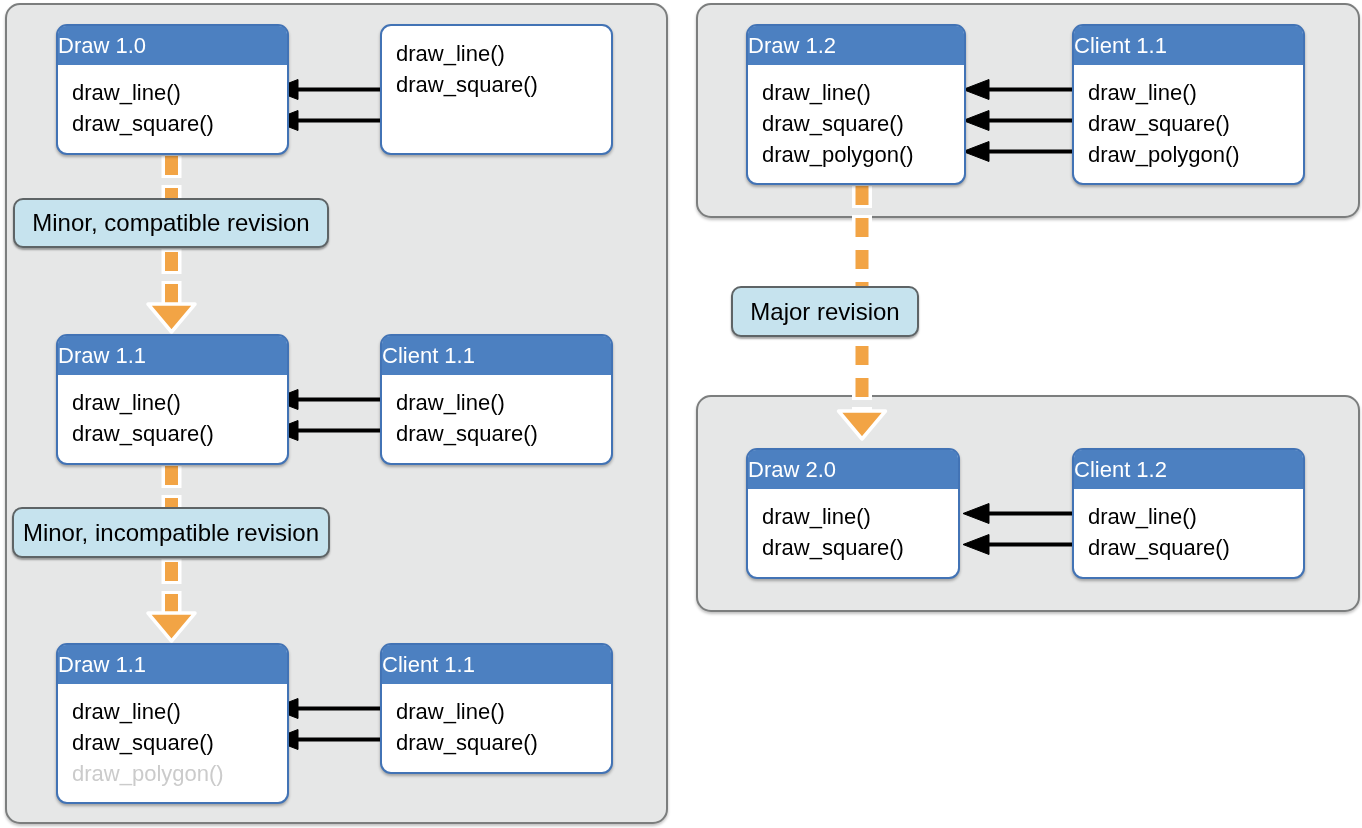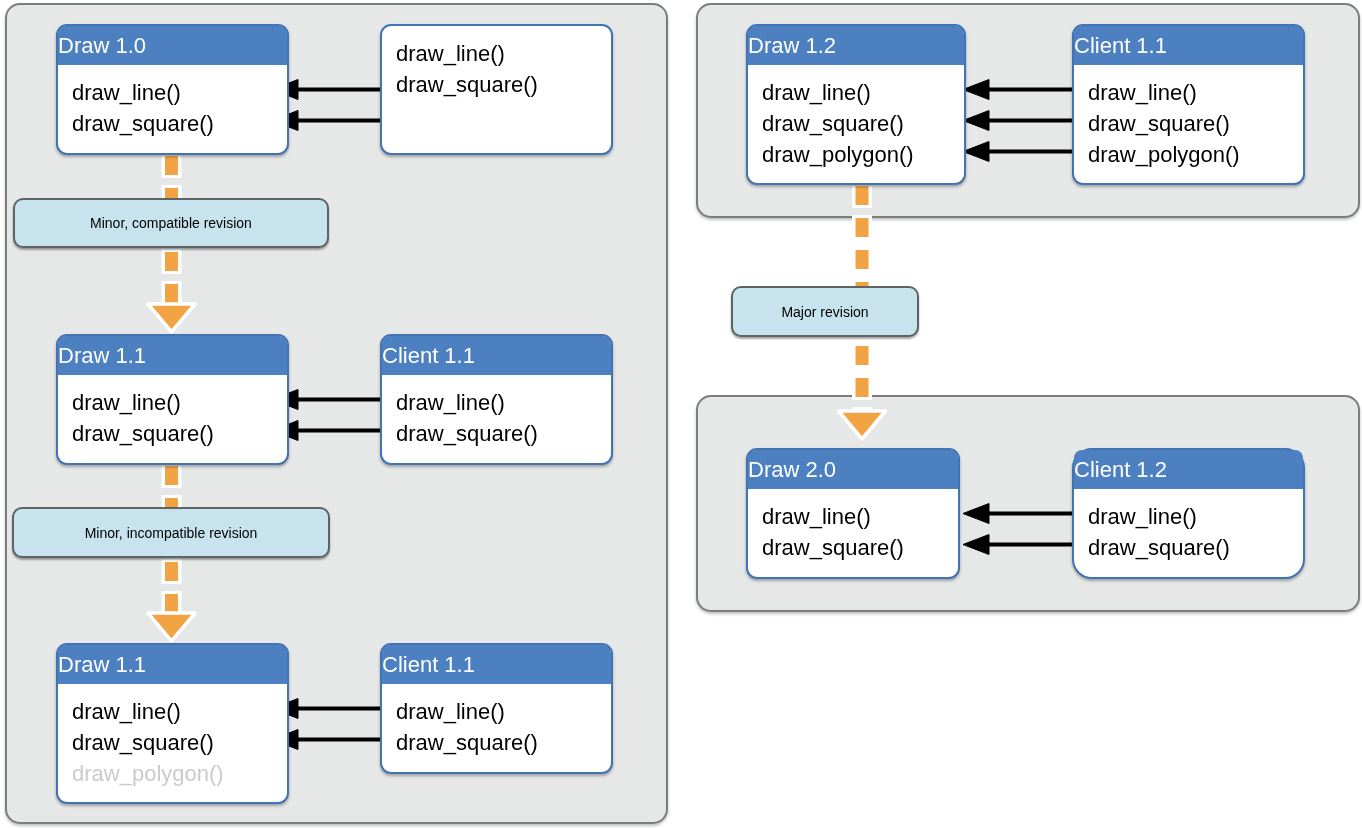--- a/index.html
+++ b/index.html
@@ -31,21 +31,21 @@
     border-radius:8px 8px 0 0;color:#ffffff;font-weight:normal;
     font-size:22px;text-align:left;
   }
   .vbox-body{padding:12px 14px 0 14px;}
   .fn{font-size:22px;line-height:31px;color:#000;white-space:nowrap;}
   .fn.disabled{color:var(--disabled);}
 
   .rev-label{
     position:absolute;background:var(--label-bg);
     border:2px solid var(--label-border);border-radius:10px;
-    font-size:14px;color:#000;text-align:center;
+    font-size:24px;color:#000;text-align:center;
     display:flex;align-items:center;justify-content:center;
     box-shadow:0 2px 2px rgba(0,0,0,0.35);
     white-space:nowrap;
   }
 
   #arrow-layer{position:absolute;left:0;top:0;width:1362px;height:828px;pointer-events:none;}
 </style>
 </head>
 <body>
 
@@ -178,21 +178,21 @@
   </div>
 
   <div class="vbox h2" style="left:746px;top:448px;width:214px;">
     <div class="vbox-header">Draw 2.0</div>
     <div class="vbox-body">
       <div class="fn">draw_line()</div>
       <div class="fn">draw_square()</div>
     </div>
   </div>
 
-  <div class="vbox h2" style="left:1072px;top:448px;border-radius:20px;">
+  <div class="vbox h2" style="left:1072px;top:448px;">
     <div class="vbox-header">Client 1.2</div>
     <div class="vbox-body">
       <div class="fn">draw_line()</div>
       <div class="fn">draw_square()</div>
     </div>
   </div>
 
   <div class="rev-label" style="left:13px;top:198px;width:316px;height:50px;">Minor, compatible revision</div>
   <div class="rev-label" style="left:12px;top:507px;width:318px;height:51px;">Minor, incompatible revision</div>
   <div class="rev-label" style="left:731px;top:286px;width:188px;height:51px;">Major revision</div>

